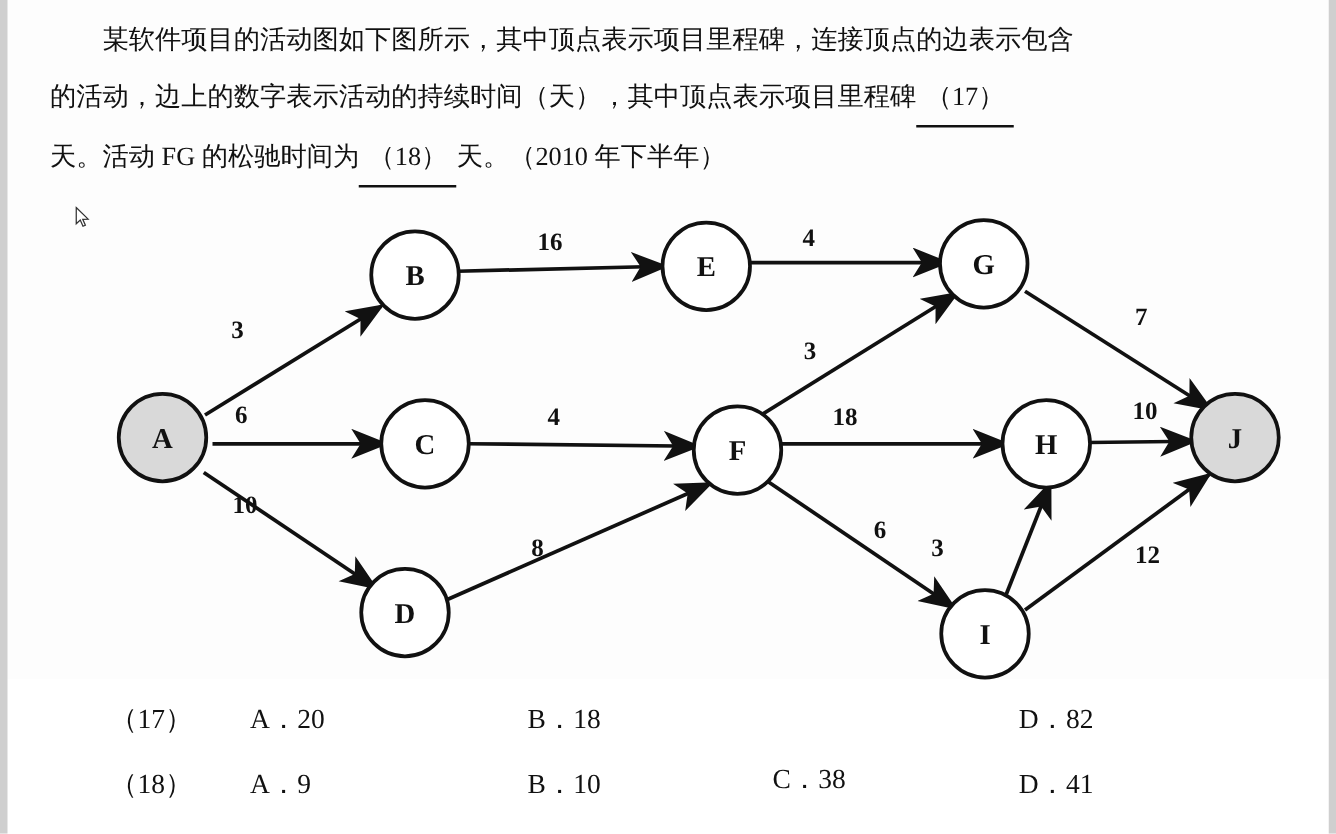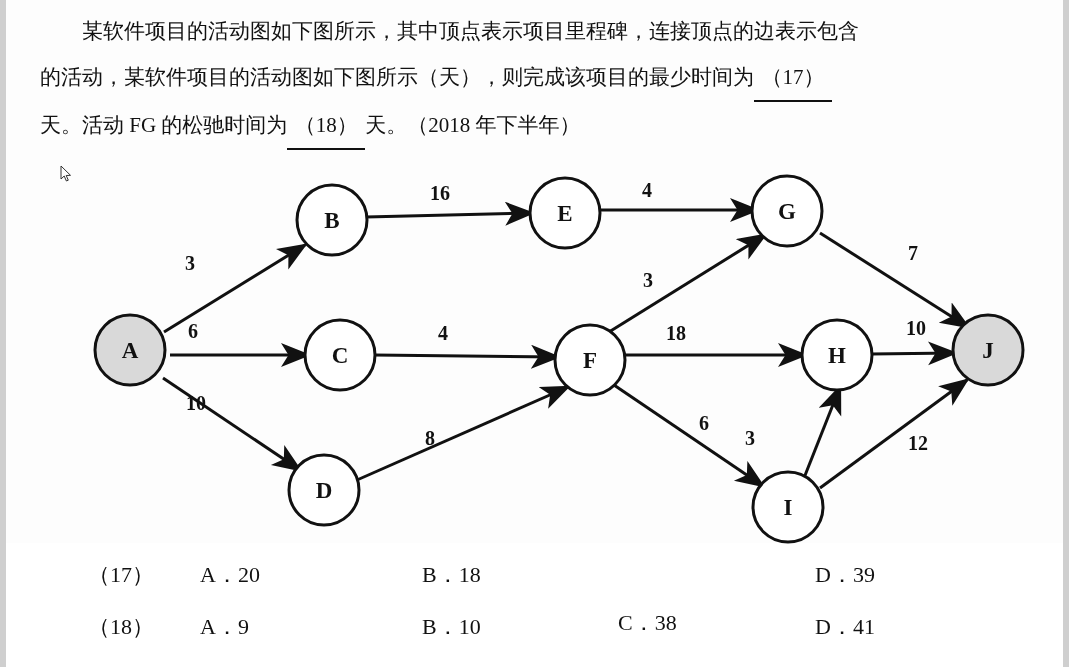--- a/index.html
+++ b/index.html
@@ -117,22 +117,22 @@
 </head>
 <body>
 
 <div id="page">
 
   <div class="edge-strip"></div>
   <div class="edge-strip right"></div>
 
   <div id="question-text">
     <p><span class="indent"></span><span>某软件项目的活动图如下图所示，其中顶点表示项目里程碑，连接顶点的边表示包含</span></p>
-    <p><span>的活动，某软件项目的活动图如下图所示（天），则完成该项目的最少时间为</span><span class="blank">（17）</span></p>
-    <p><span>天。活动 FG 的松驰时间为</span><span class="blank">（18）</span><span>天。（2018 年下半年）</span></p>
+    <p><span>的活动，边上的数字表示活动的持续时间（天），其中顶点表示项目里程碑</span><span class="blank">（17）</span></p>
+    <p><span>天。活动 FG 的松驰时间为</span><span class="blank">（18）</span><span>天。（2010 年下半年）</span></p>
   </div>
 
   <div id="graph">
     <svg width="980" height="385" viewBox="0 0 980 385">
       <defs>
         <marker id="arrow" markerWidth="11" markerHeight="11" refX="9" refY="4" orient="auto" markerUnits="strokeWidth">
           <path d="M0,0 L10,4 L0,8 L2.5,4 z" fill="#111"></path>
         </marker>
       </defs>
 
@@ -223,21 +223,21 @@
       <path d="M1,1 L1,14 L4.2,11 L6.4,16 L8.3,15.2 L6.2,10.5 L10.5,10.3 z" fill="#ffffff" stroke="#333" stroke-width="1"></path>
     </svg>
   </div>
 
   <div id="answers">
     <div class="answer-row">
       <span class="q">（17）</span>
       <span class="opt a"><span>A．</span><span>20</span></span>
       <span class="opt b"><span>B．</span><span>18</span></span>
       <span class="opt c"><span>C．</span><span>38</span></span>
-      <span class="opt d"><span>D．</span><span>39</span></span>
+      <span class="opt d"><span>D．</span><span>82</span></span>
     </div>
     <div class="answer-row">
       <span class="q">（18）</span>
       <span class="opt a"><span>A．</span><span>9</span></span>
       <span class="opt b"><span>B．</span><span>10</span></span>
       <span class="opt c"><span>C．</span><span>18</span></span>
       <span class="opt d"><span>D．</span><span>41</span></span>
     </div>
   </div>
 

